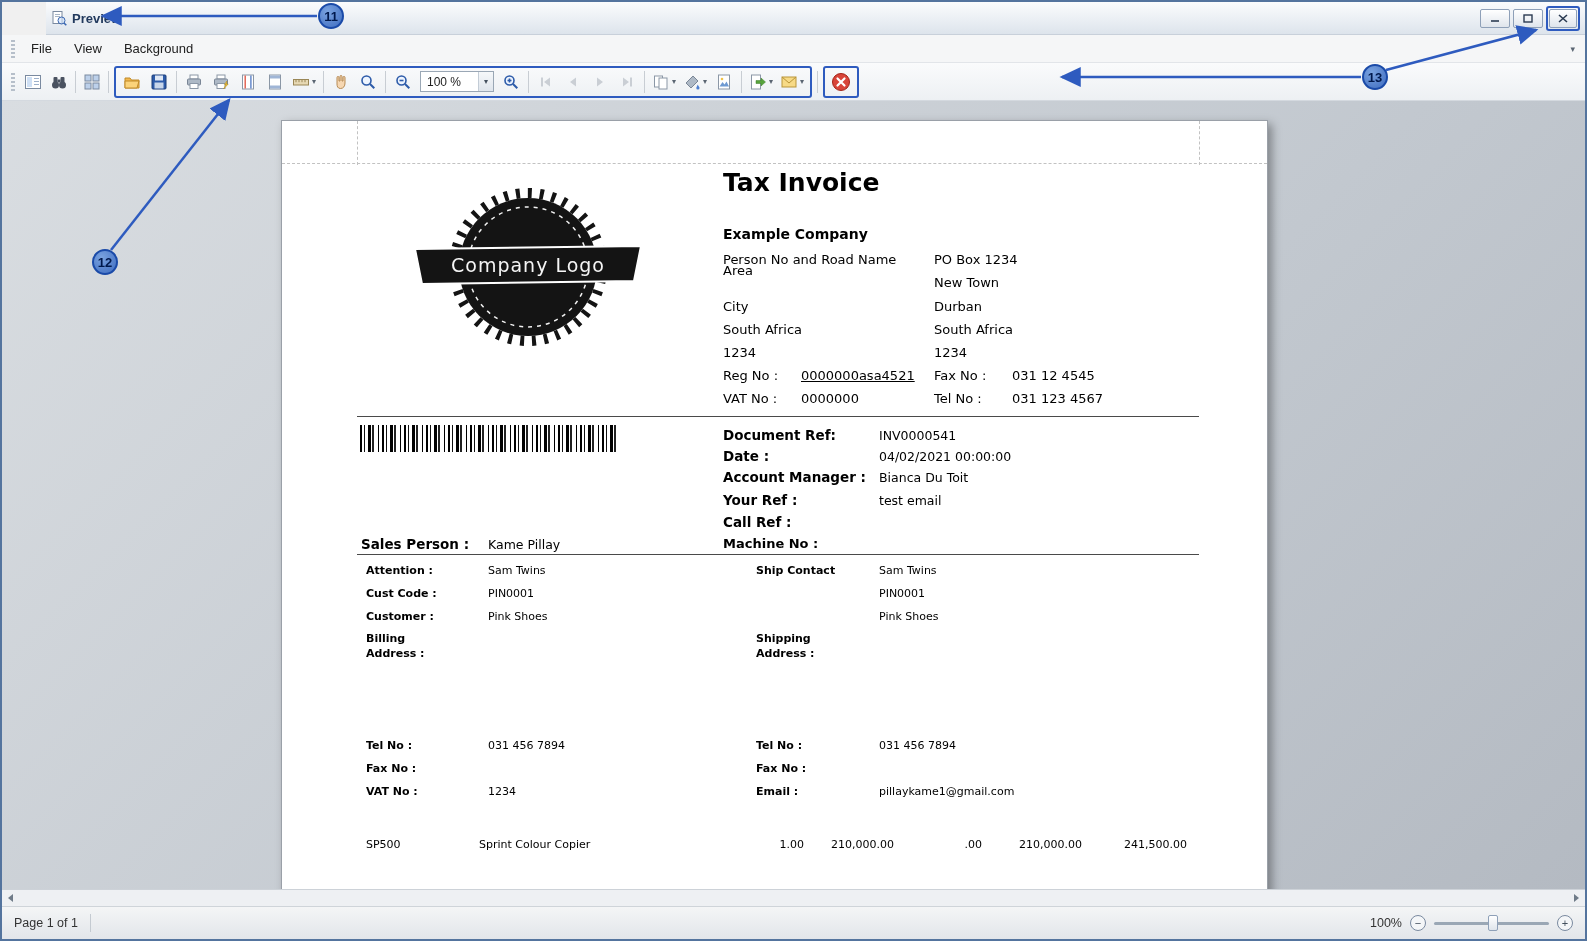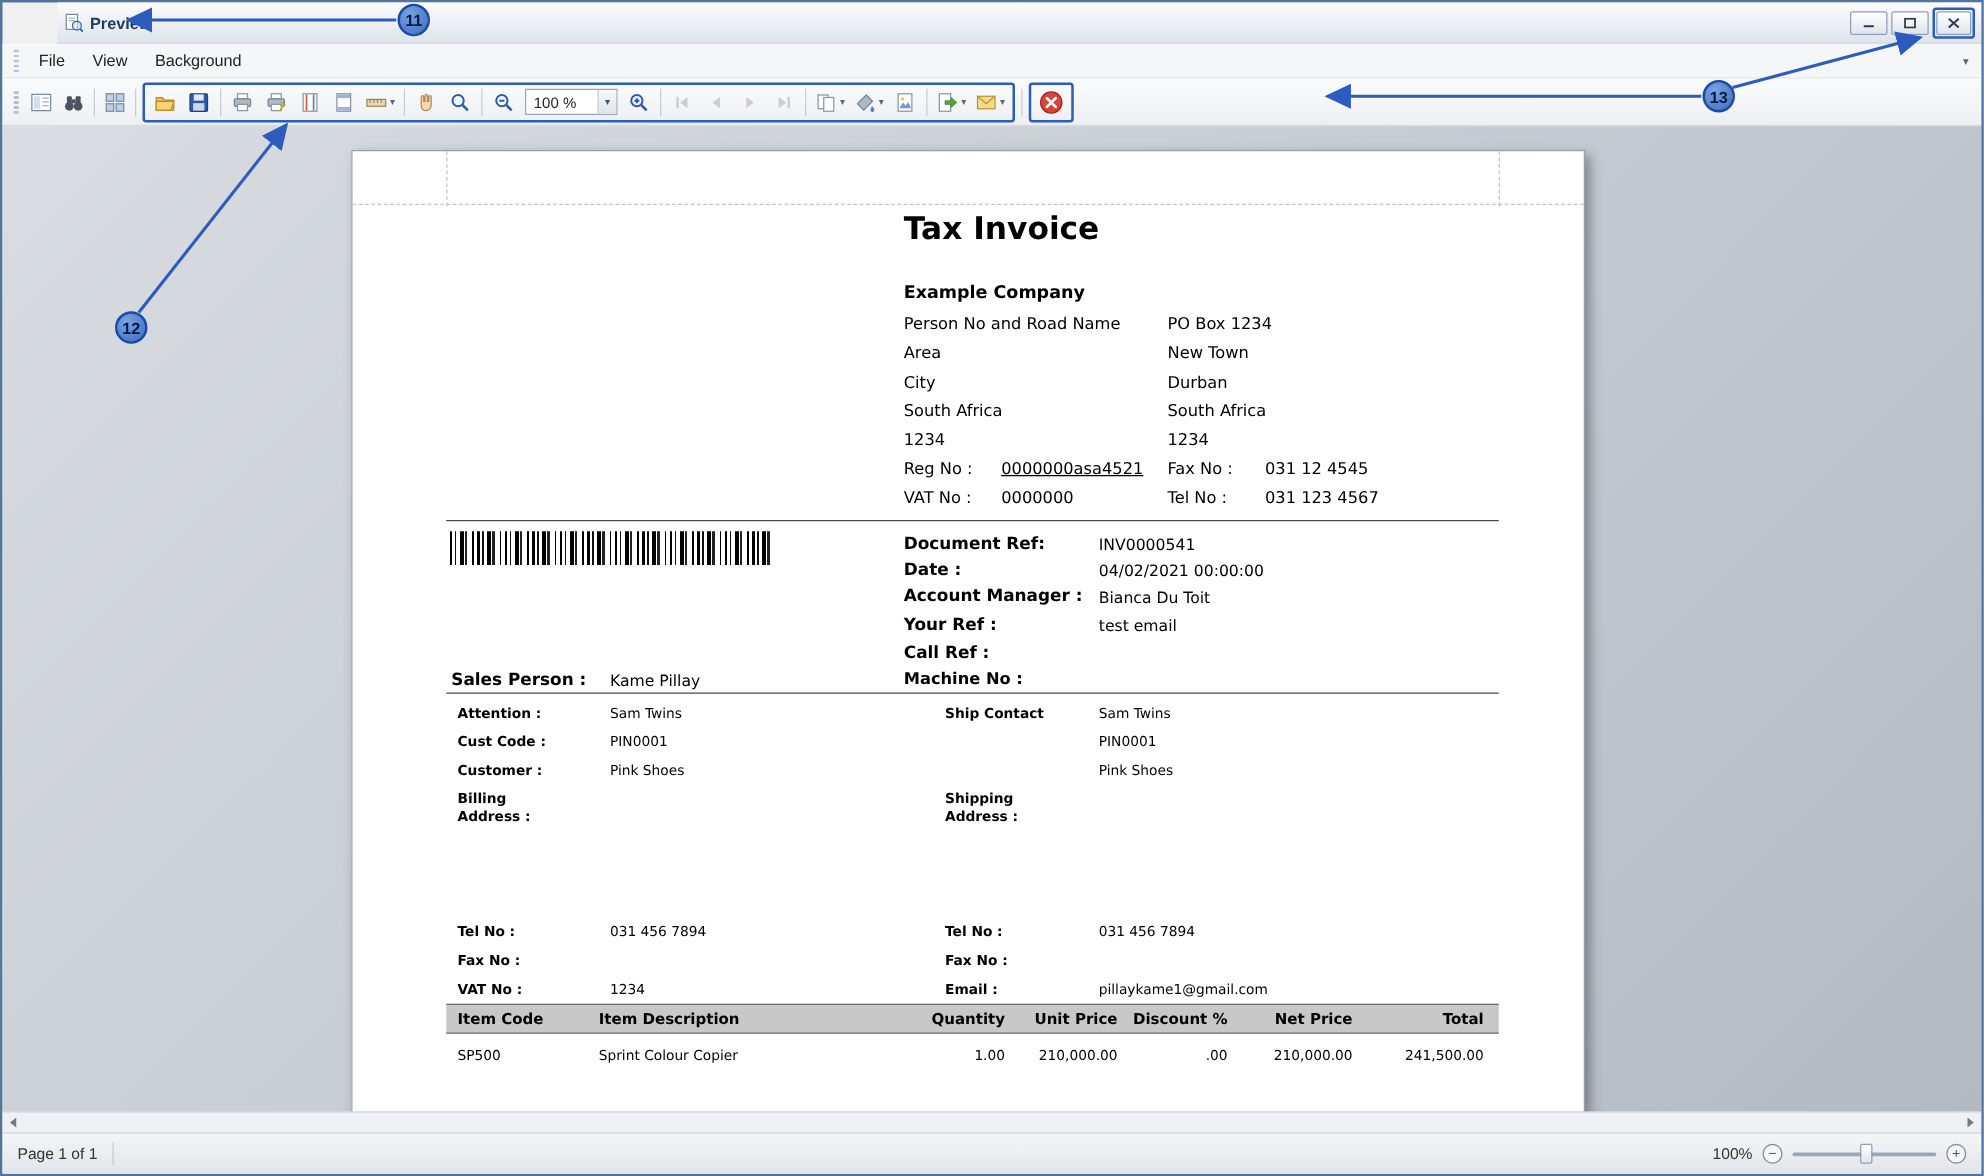--- a/index.html
+++ b/index.html
@@ -334,25 +334,34 @@
   </div>
 
   <div class="doc-area">
     <div class="page inv">
       <div class="guide-h"></div>
       <div class="guide-v"></div>
       <div class="guide-v2"></div>
 
       <div class="abs inv-title" style="left:441px; top:47px;">Tax Invoice</div>
 
+      <div class="abs" style="left:130px; top:64px;">
+        <svg width="232" height="164" viewBox="0 0 232 164">
+          <circle cx="116" cy="82" r="74" fill="none" stroke="#141414" stroke-width="10" stroke-dasharray="4 8"></circle>
+          <circle cx="116" cy="82" r="69" fill="#141414"></circle>
+          <circle cx="116" cy="82" r="60" fill="none" stroke="#f2f2f2" stroke-width="1.5" stroke-dasharray="4 5"></circle>
+          <polygon points="3,64 229,61 222,96 10,99" fill="#141414" stroke="#ffffff" stroke-width="2"></polygon>
+          <text x="116" y="87" text-anchor="middle" font-size="19" fill="#f5f5f5" letter-spacing="1" font-family="DejaVu Sans, sans-serif">Company Logo</text>
+        </svg>
+      </div>
 
       <div class="abs b" style="left:441px; top:105px; font-size:14px;">Example Company</div>
       <div class="abs f13" style="left:441px; top:131px;">Person No and Road Name</div>
       <div class="abs f13" style="left:652px; top:131px;">PO Box 1234</div>
-      <div class="abs f13" style="left:441px; top:154px;text-align:center;">Area</div>
+      <div class="abs f13" style="left:441px; top:142px;text-align:center;">Area</div>
       <div class="abs f13" style="left:652px; top:154px;">New Town</div>
       <div class="abs f13" style="left:441px; top:178px;">City</div>
       <div class="abs f13" style="left:652px; top:178px;">Durban</div>
       <div class="abs f13" style="left:441px; top:201px;">South Africa</div>
       <div class="abs f13" style="left:652px; top:201px;">South Africa</div>
       <div class="abs f13" style="left:441px; top:224px;">1234</div>
       <div class="abs f13" style="left:652px; top:224px;">1234</div>
       <div class="abs f13" style="left:441px; top:247px;">Reg No :</div>
       <div class="abs f13" style="left:519px; top:247px;text-decoration:underline;">0000000asa4521</div>
       <div class="abs f13" style="left:652px; top:247px;">Fax No :</div>
@@ -401,29 +410,20 @@
       <div class="abs f11" style="left:597px; top:618px;">031 456 7894</div>
       <div class="abs b f11" style="left:84px; top:641px;">Fax No :</div>
       <div class="abs f11" style="left:206px; top:641px;"></div>
       <div class="abs b f11" style="left:474px; top:641px;">Fax No :</div>
       <div class="abs f11" style="left:597px; top:641px;"></div>
       <div class="abs b f11" style="left:84px; top:664px;">VAT No :</div>
       <div class="abs f11" style="left:206px; top:664px;">1234</div>
       <div class="abs b f11" style="left:474px; top:664px;">Email :</div>
       <div class="abs f11" style="left:597px; top:664px;">pillaykame1@gmail.com</div>
 
-      <div class="items-head">
-        <span class="cell b" style="left:9px;">Item Code</span>
-        <span class="cell b" style="left:122px;">Item Description</span>
-        <span class="cell b" style="right:395px;">Quantity</span>
-        <span class="cell b" style="right:305px;">Unit Price</span>
-        <span class="cell b" style="right:217px;">Discount %</span>
-        <span class="cell b" style="right:117px;">Net Price</span>
-        <span class="cell b" style="right:12px;">Total</span>
-      </div>
       <div class="items-row">
         <span class="rcell" style="left:9px;">SP500</span>
         <span class="rcell" style="left:122px;">Sprint Colour Copier</span>
         <span class="rcell" style="right:395px;">1.00</span>
         <span class="rcell" style="right:305px;">210,000.00</span>
         <span class="rcell" style="right:217px;">.00</span>
         <span class="rcell" style="right:117px;">210,000.00</span>
         <span class="rcell" style="right:12px;">241,500.00</span>
       </div>
     </div>

